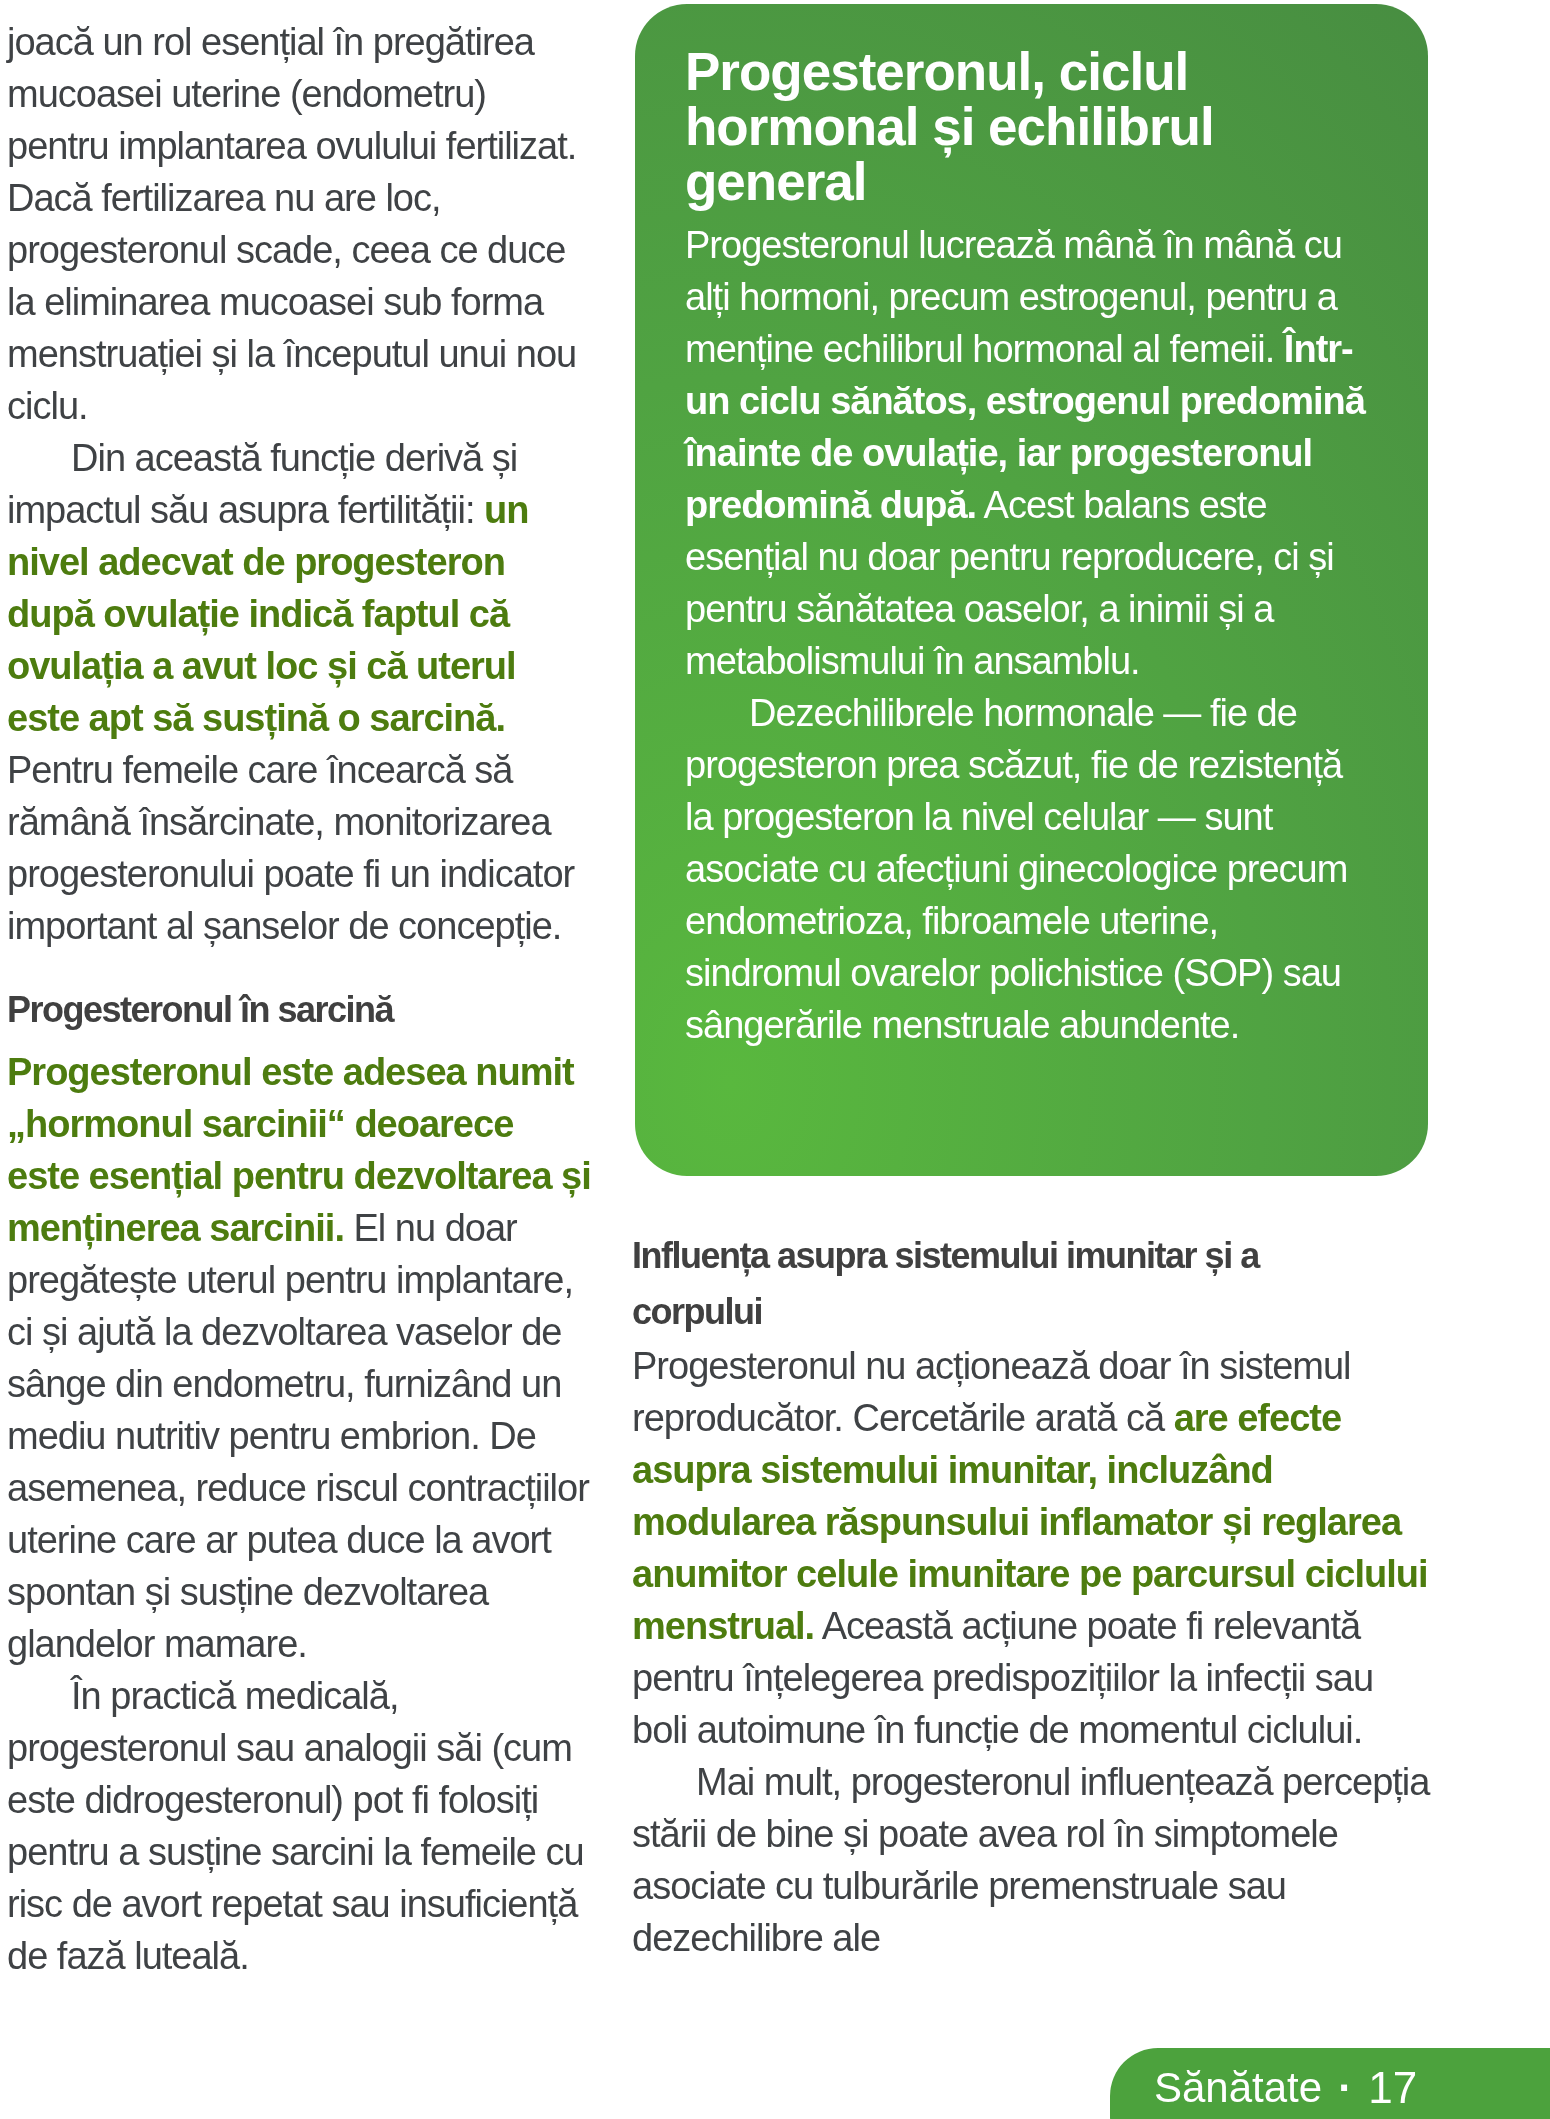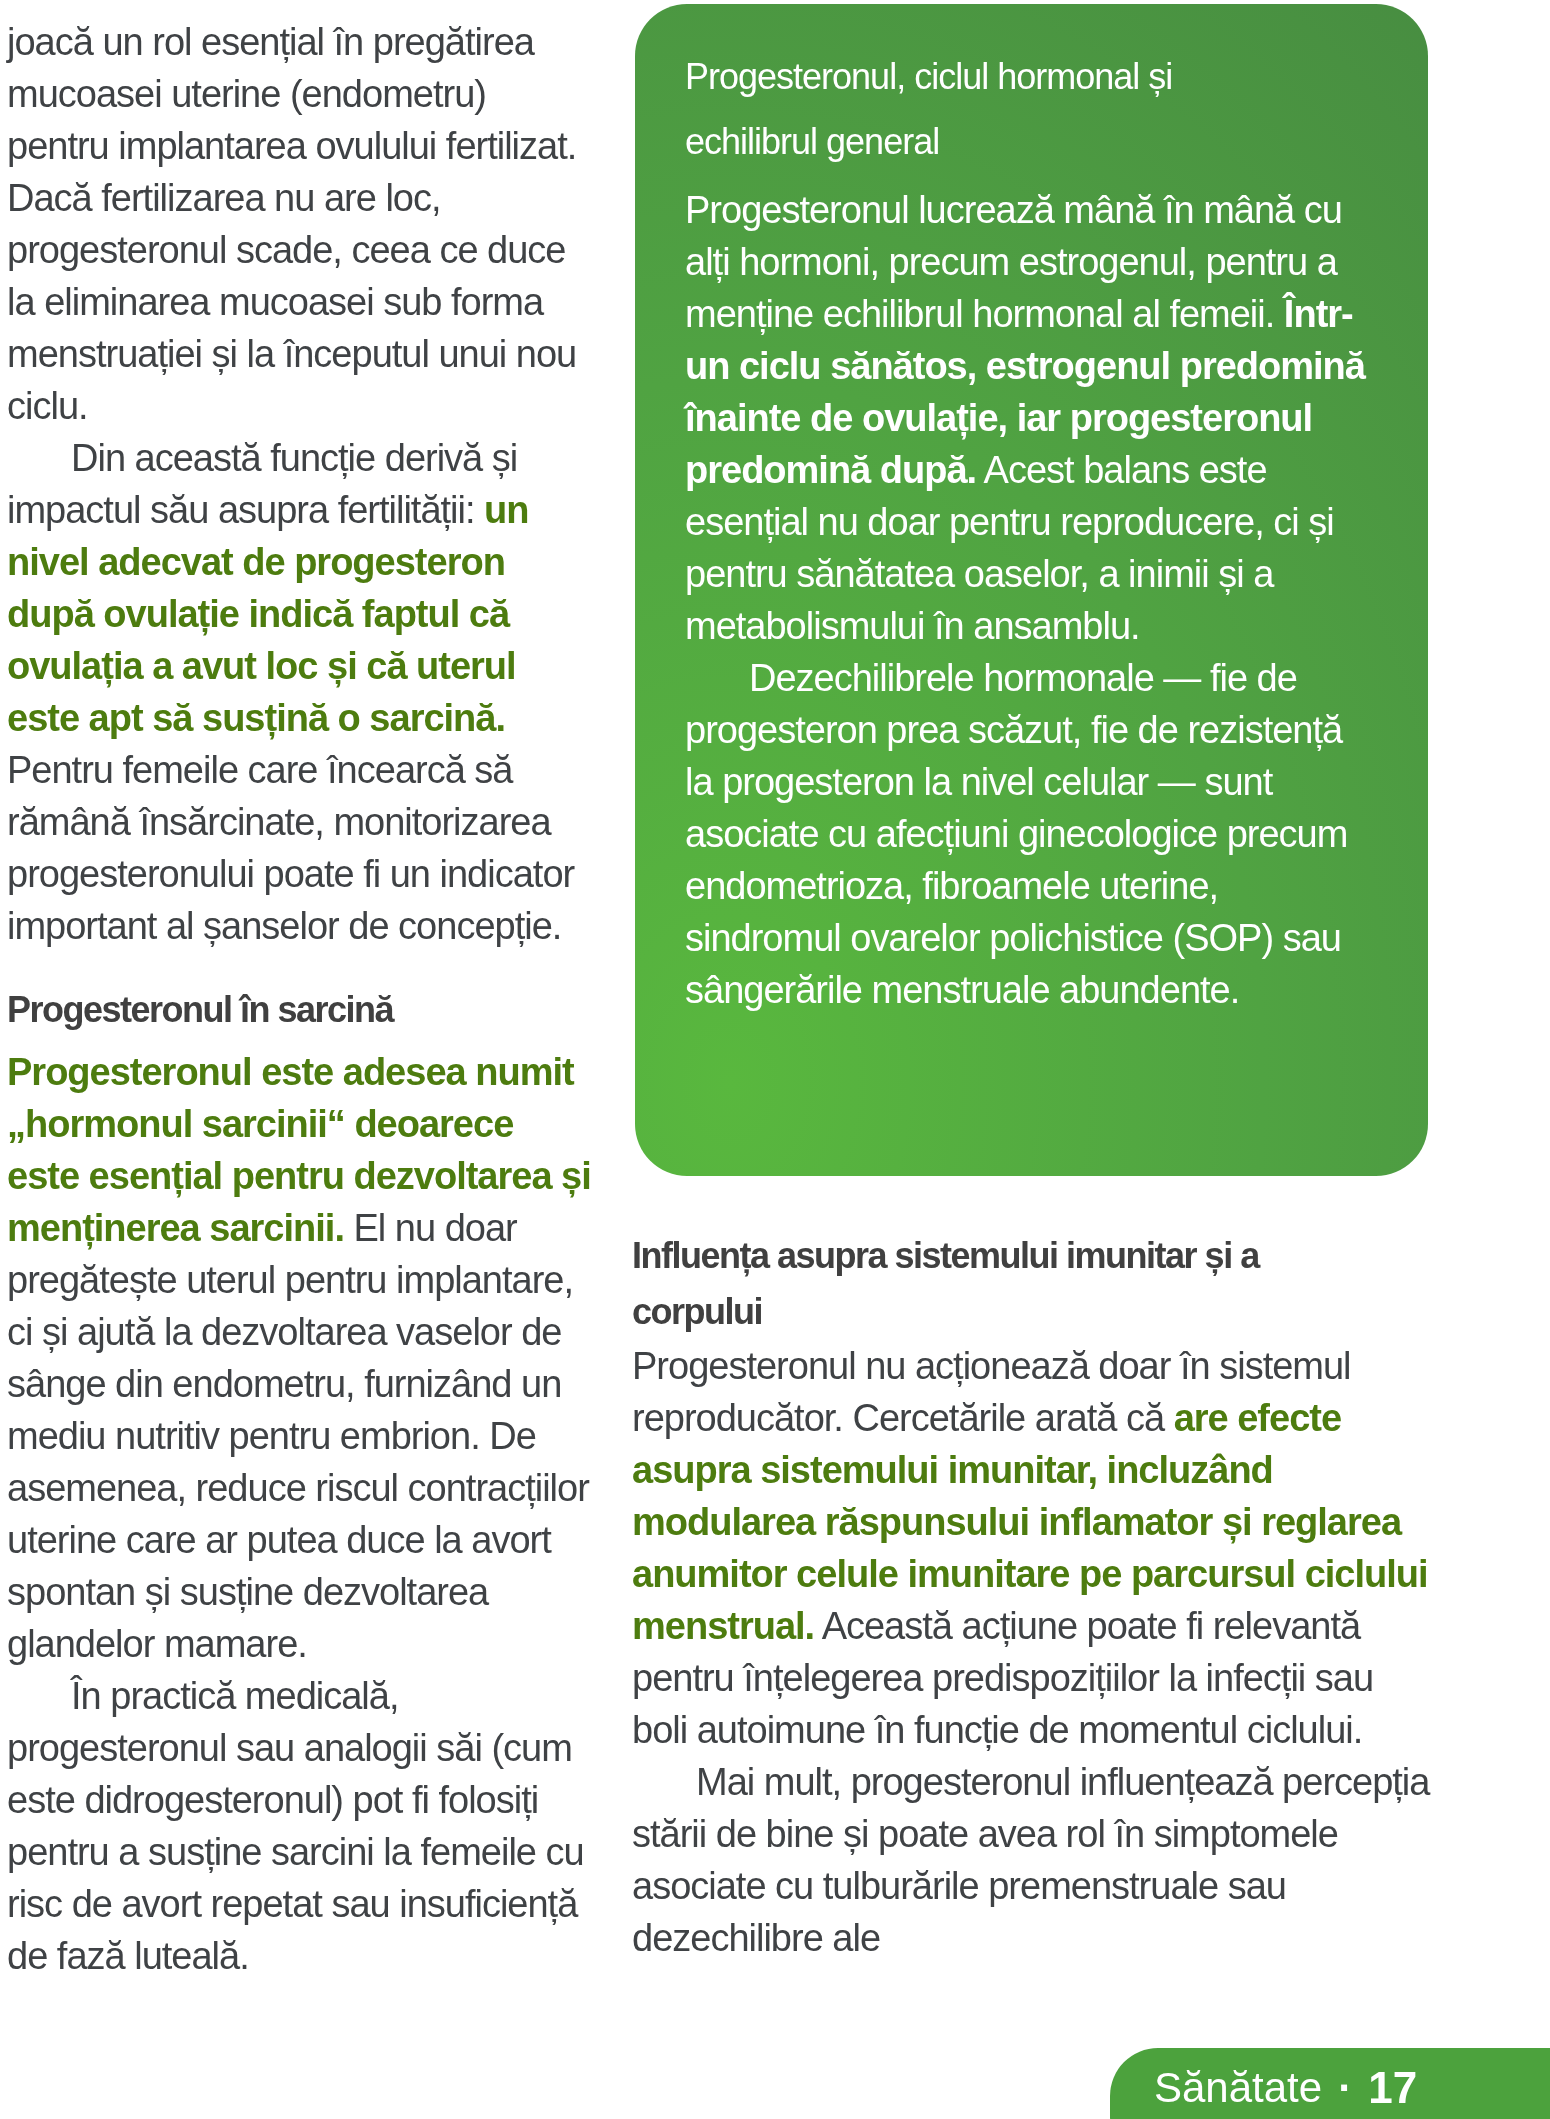--- a/index.html
+++ b/index.html
@@ -43,23 +43,23 @@
     top: 4px;
     width: 793px;
     height: 1172px;
     box-sizing: border-box;
     padding: 40px 50px 0 50px;
     border-radius: 52px;
     background: radial-gradient(140% 125% at 12% 92%, #59b83e 0%, #50a342 48%, #478c41 100%);
     color: #ffffff;
   }
   .green-box h2 {
-    font-size: 36px;
-    line-height: 65px;
-    font-weight: 400;
+    font-size: 53px;
+    line-height: 55px;
+    font-weight: 700;
     letter-spacing: -1px;
     margin: 0 0 10px 0;
     max-width: 600px;
     color: #ffffff;
   }
   .green-box .body-text { color: #ffffff; }
   .green-box .seg-b { color: #ffffff; }
   .right-col {
     position: absolute;
     left: 632px;
@@ -77,21 +77,21 @@
     padding-left: 44px;
     padding-bottom: 36px;
     border-radius: 48px;
     background: #4ca23d;
     color: #ffffff;
     display: flex;
     align-items: center;
     font-size: 42px;
   }
   .footer-pill .dot { font-weight: 700; margin: 0 16px; }
-  .footer-pill .page-num { font-weight: 700; font-size: 44px; letter-spacing: 0; }
+  .footer-pill .page-num { font-weight: 400; font-size: 44px; letter-spacing: 0; }
 </style>
 </head>
 <body>
 
 <div class="page">
 
   <div class="left-col">
     <p class="body-text"><span class="seg">joacă un rol esențial în pregătirea mucoasei uterine (endometru) pentru implantarea ovulului fertilizat. Dacă fertilizarea nu are loc, progesteronul scade, ceea ce duce la eliminarea mucoasei sub forma menstruației și la începutul unui nou ciclu.</span></p>
     <p class="body-text indent"><span class="seg">Din această funcție derivă și impactul său asupra fertilității: </span><span class="seg seg-b">un nivel adecvat de progesteron după ovulație indică faptul că ovulația a avut loc și că uterul este apt să susțină o sarcină.</span><span class="seg"> Pentru femeile care încearcă să rămână însărcinate, monitorizarea progesteronului poate fi un indicator important al șanselor de concepție.</span></p>
     <h2 class="green-h">Progesteronul în sarcină</h2>

